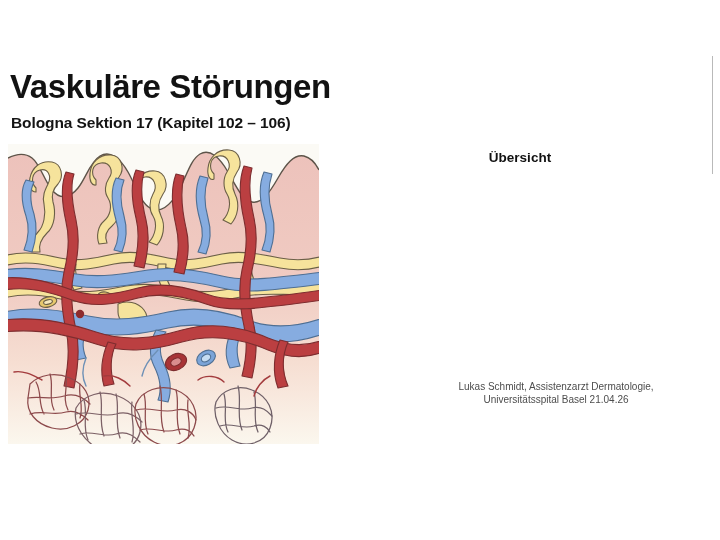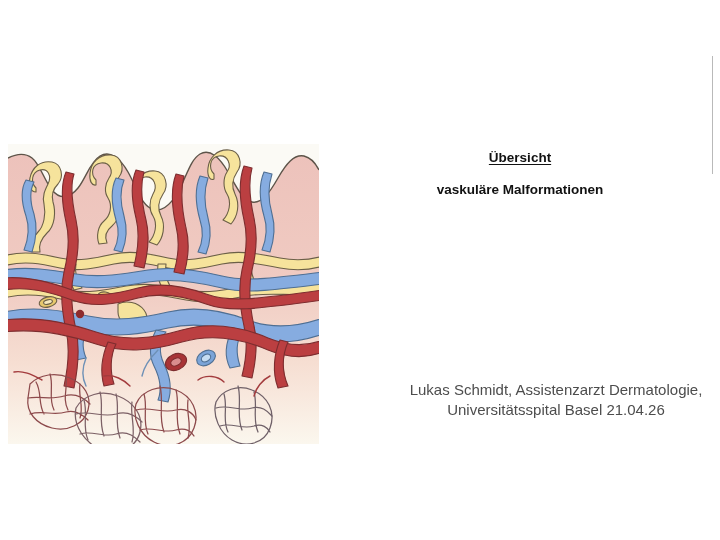--- a/index.html
+++ b/index.html
@@ -60,42 +60,41 @@
     position: absolute;
     left: 380px;
     top: 150px;
     width: 280px;
     text-align: center;
   }
   .overview-heading {
     font-size: 13.5px;
     font-weight: 700;
     color: #111111;
-    text-decoration: underline;
     text-underline-offset: 2px;
     margin-bottom: 17px;
   }
   .overview-item {
     font-size: 13.5px;
     font-weight: 700;
     color: #111111;
     margin-bottom: 17px;
     white-space: nowrap;
   }
   .overview-item:last-child { margin-bottom: 0; }
 
   
   .footer {
     position: absolute;
     left: 406px;
     top: 380px;
     width: 300px;
     text-align: center;
     color: #4d4d4d;
-    font-size: 15px;
+    font-size: 10px;
     line-height: 1.32;
   }
   .footer-line { white-space: nowrap; }
   .footer-line.wrapped {
     white-space: normal;
     text-align: right;
   }
 
   
   .edge-rule {
@@ -105,21 +104,23 @@
     width: 1px;
     height: 118px;
     background: #b9b9b9;
   }
 </style>
 </head>
 <body>
 
 <div class="slide">
 
-
+  <div class="title">Vaskuläre Störungen</div>
+
+  <div class="subtitle">Bologna Sektion 17 (Kapitel 102 – 106)</div>
 
   <div class="figure">
     <svg width="311" height="300" viewBox="0 0 311 300" xmlns="http://www.w3.org/2000/svg">
       <defs>
         <linearGradient id="dermisGrad" x1="0" y1="0" x2="0" y2="1">
           <stop offset="0%" stop-color="#edc2bb"></stop>
           <stop offset="45%" stop-color="#f0cbc2"></stop>
           <stop offset="72%" stop-color="#f6ded2"></stop>
           <stop offset="100%" stop-color="#fbf7ee"></stop>
         </linearGradient>
@@ -291,21 +292,20 @@
             <path d="M150,206 C142,214 136,222 134,232"></path>
             <path d="M78,214 C74,224 74,234 78,242"></path>
           </g>
         </g>
       </g>
     </svg>
   </div>
 
   <div class="overview">
     <div class="overview-heading">Übersicht</div>
-    <div class="overview-item">vaskuläre Malformationen</div>
   </div>
 
   <div class="footer">
     <div class="footer-line">Lukas Schmidt, Assistenzarzt Dermatologie,</div>
     <div class="footer-line">Universitätsspital Basel 21.04.26</div>
   </div>
 
   <div class="edge-rule"></div>
 
 </div>

